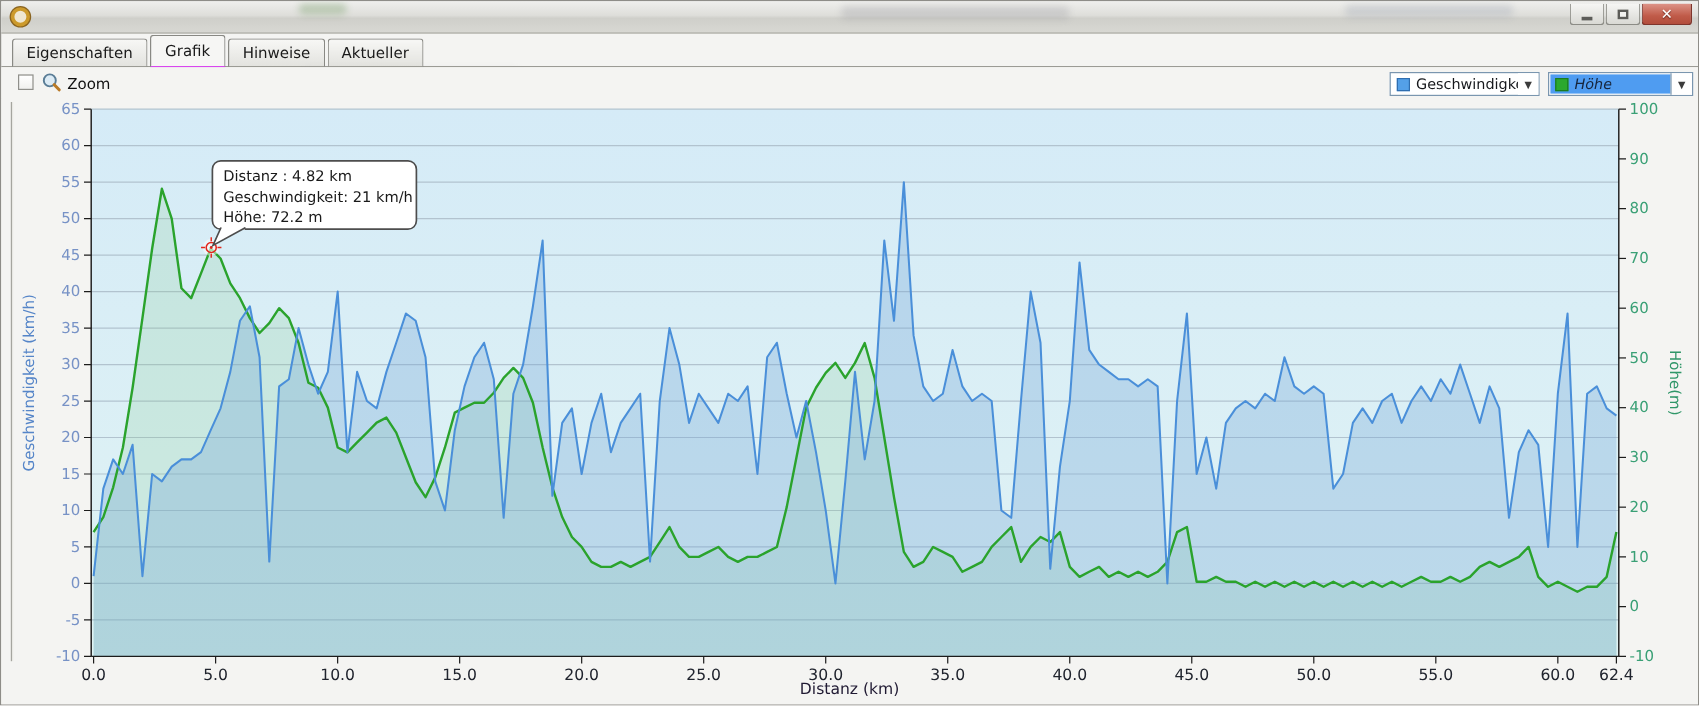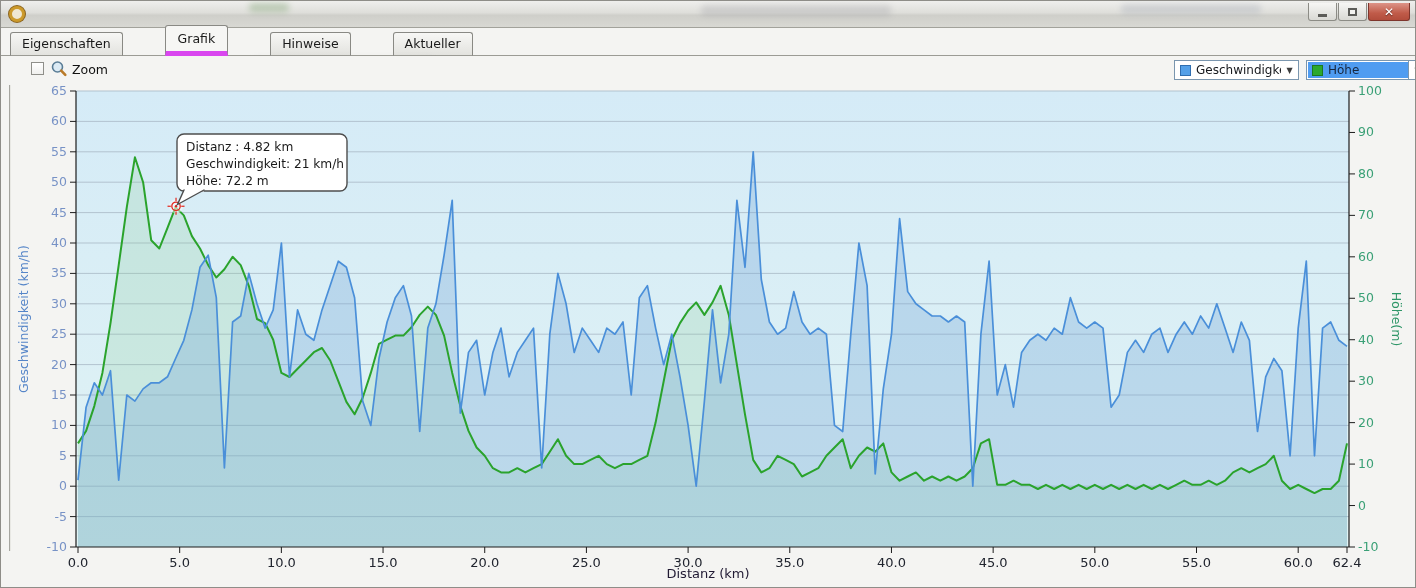--- a/index.html
+++ b/index.html
@@ -19,34 +19,34 @@
   .winbtns{position:absolute;top:2px;right:5px;display:flex;}
   .wbtn{height:18px;margin-left:1px;border:1px solid #8c8c86;border-top:none;border-radius:0 0 3px 3px;
     background:linear-gradient(180deg,#f6f6f4,#d9d9d4);display:flex;align-items:center;justify-content:center;box-sizing:border-box;}
   .wbtn.min{width:29px;} .wbtn.max{width:29px;}
   .wbtn.close{width:42px;border-color:#7e352c;background:linear-gradient(180deg,#dd9488,#c05b49 60%,#b24d3c);}
   .glyph-min{width:9px;height:3px;background:#5c5c58;margin-top:8px;}
   .glyph-max{width:9px;height:8px;border:2px solid #5c5c58;box-sizing:border-box;background:#f2f2ef;}
   .glyph-x{color:#fff;font-size:12px;font-weight:bold;text-shadow:0 1px 1px #5d241c;line-height:1;}
   
   .tabrow{position:absolute;top:26px;left:0;right:0;height:29px;display:flex;align-items:flex-end;
-    padding-left:9px;border-bottom:1px solid #9b9b95;box-sizing:border-box;gap:40px;}
+    padding-left:9px;border-bottom:1px solid #9b9b95;box-sizing:border-box;}
   .tab{position:relative;margin-right:2px;margin-bottom:-1px;padding:3px 11px 4px;font-size:12.5px;color:#1a1a1a;
     background:linear-gradient(180deg,#f7f7f5,#e3e3df);border:1px solid #898984;border-bottom:1px solid #9b9b95;
     border-radius:3px 3px 0 0;white-space:nowrap;cursor:default;}
-  .tab.active{background:#f6f6f4;border-bottom:5px solid #d946ef;padding:5px 12px 5px;z-index:2;}
-  
-  .toolbar{position:absolute;top:55px;left:16px;right:0;height:26px;background:#f4f4f2;}
+  .tab.active{background:#f6f6f4;border-bottom:1px solid #d946ef;padding:5px 12px 5px;z-index:2;}
+  
+  .toolbar{position:absolute;top:55px;left:0;right:0;height:26px;background:#f4f4f2;}
   .cb{position:absolute;left:14px;top:6px;width:13px;height:13px;background:linear-gradient(180deg,#fff,#f0f0ee);
     border:1px solid #8f8f8a;box-sizing:border-box;}
   .zoom-icon{position:absolute;left:33px;top:4px;}
   .zoom-label{position:absolute;left:55px;top:6px;font-size:12.5px;color:#111;}
   .combo{position:absolute;top:4px;height:20px;background:#fff;border:1px solid #7a96af;box-sizing:border-box;}
   .combo .sel{position:absolute;left:1px;top:1px;bottom:1px;right:17px;display:flex;align-items:center;}
-  .combo .sel.hl{background:#4f9cf1;}
+  .combo .sel.hl{background:#4f9cf1;font-style:italic;}
   .swatch{width:11px;height:11px;margin:0 5px 0 4px;border:1px solid #2f6eb0;box-sizing:border-box;flex:0 0 auto;}
   .combo-label{font-size:12px;color:#16181c;white-space:nowrap;overflow:hidden;}
   .combo-label.onblue{color:#17263d;}
   .combo-arrow{position:absolute;right:0;top:0;bottom:0;width:17px;display:flex;align-items:center;justify-content:center;
     font-size:8px;color:#3c3c3c;background:#fff;}
   .combo-arrow.sep{border-left:1px solid #7a96af;}
   
   .chartpanel{position:absolute;top:81px;left:0;right:0;bottom:0;background:#f4f4f2;}
   .groove{position:absolute;left:8px;top:84px;width:1px;height:466px;background:#a5a59f;z-index:2;}
   .groove2{position:absolute;left:9px;top:84px;width:1px;height:466px;background:#e8e8e4;z-index:2;}

